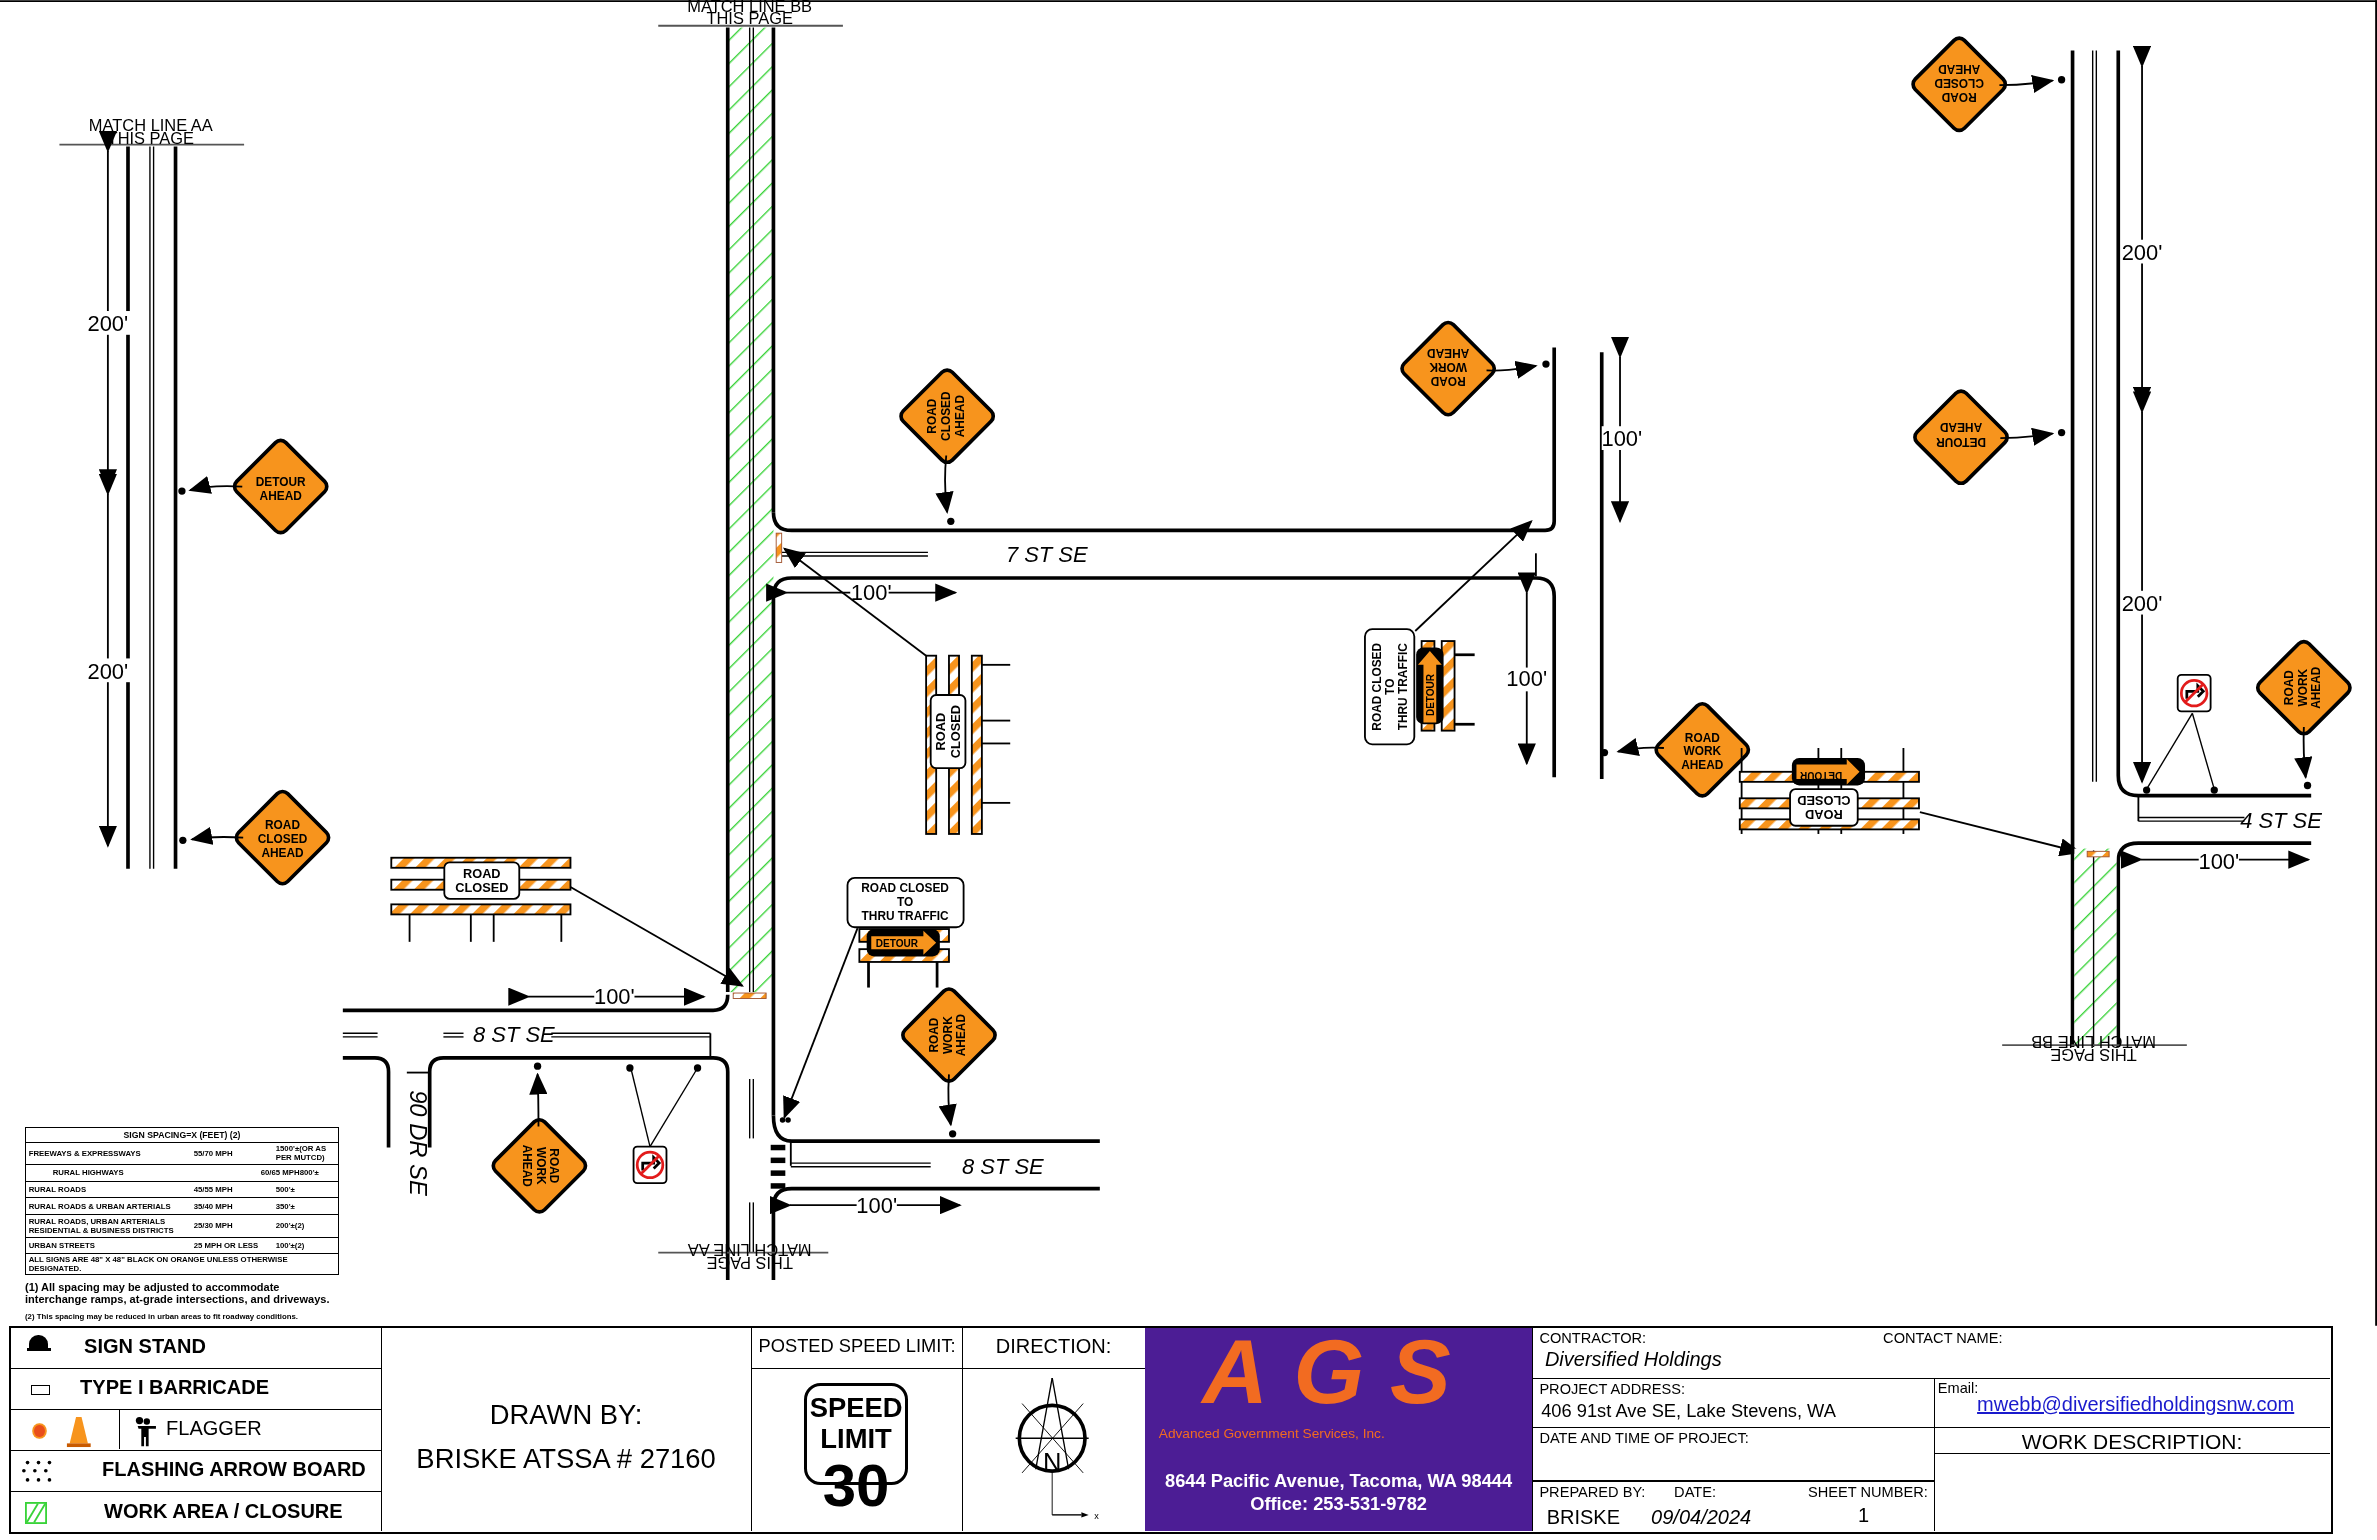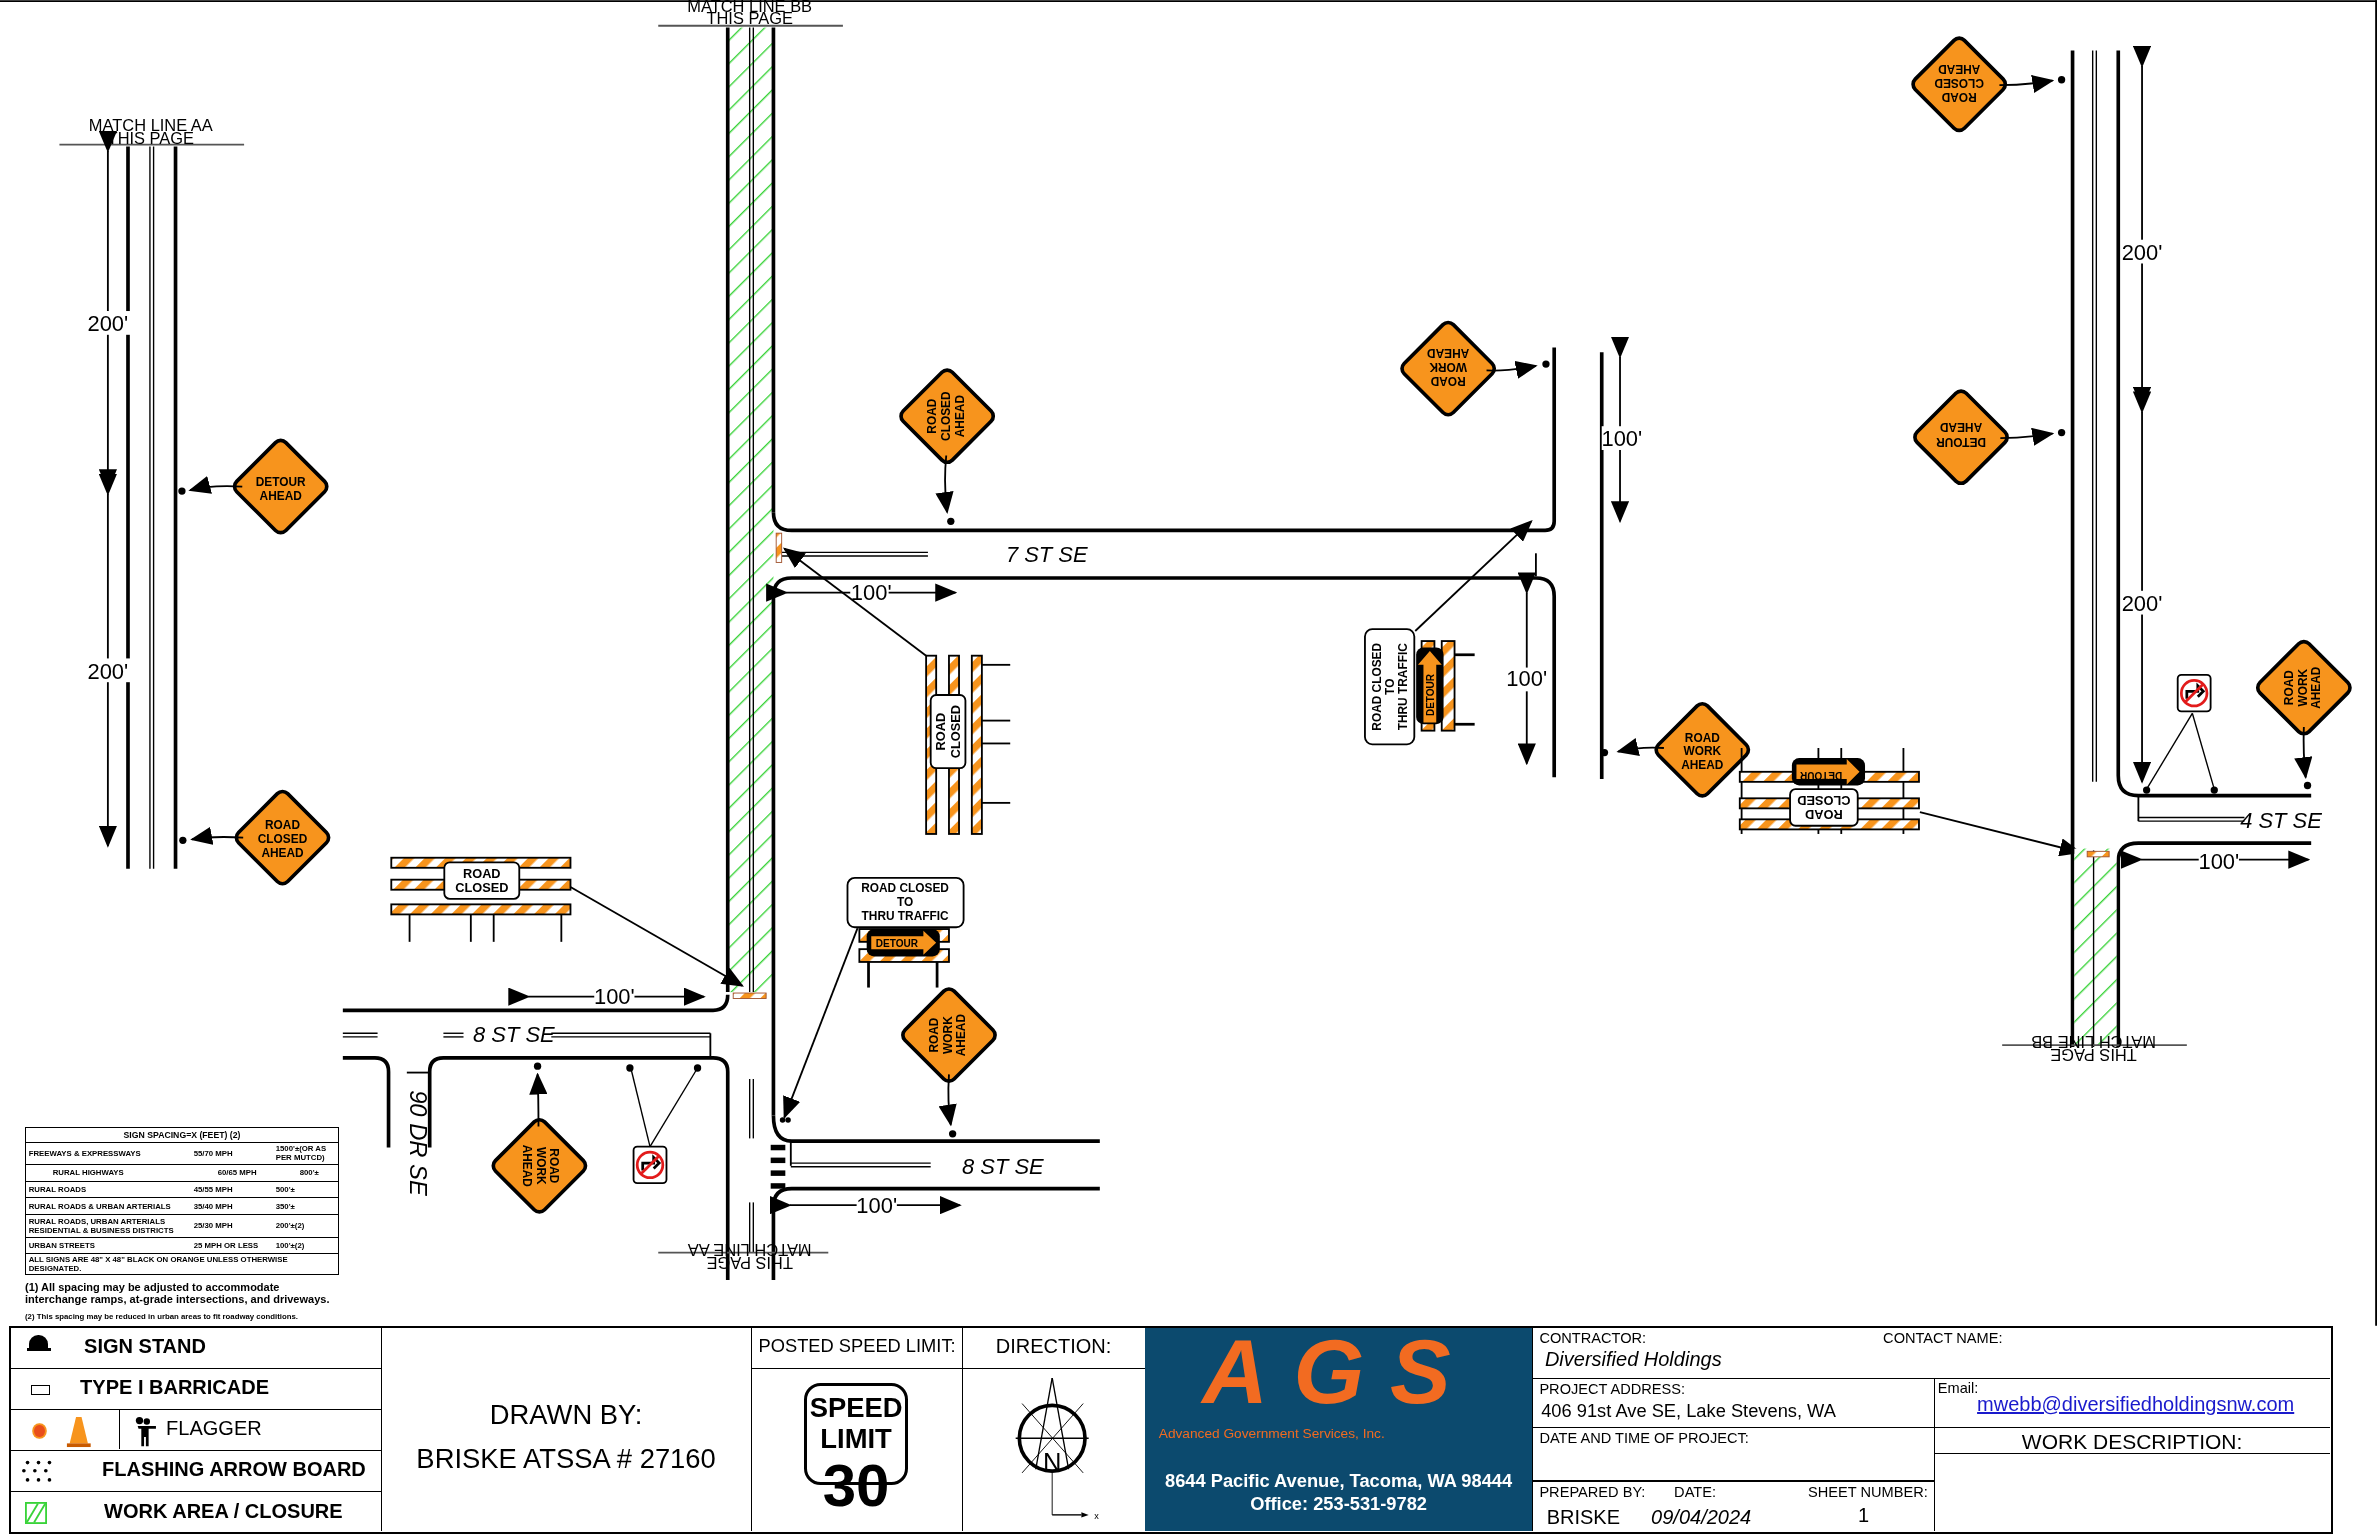--- a/index.html
+++ b/index.html
@@ -7,21 +7,21 @@
   #canvas { position: absolute; left: 0; top: 0; }
   svg text { font-family: "Liberation Sans", sans-serif; }
   .lbl { position: absolute; font-family: "Liberation Sans", sans-serif; color: #000; white-space: nowrap; }
 
   
   .tb { position: absolute; left: 9.1px; top: 1326px; width: 2324px; height: 208px; border: 2.7px solid #000; box-sizing: border-box; background: #fff; }
   .legend-row { position: absolute; left: 0; width: 370px; height: 41px; border-bottom: 1.8px solid #000; box-sizing: border-box; }
   .legend-label { position: absolute; top: 7.3px; font-weight: bold; font-size: 20px; }
   .small { font-size: 14.6px; }
   .email { color: #1a1acc; text-decoration: underline; font-size: 20px; }
-  .ags-block { background: #0c4a6e; color: #fff; }
+  .ags-block { background: #4c1d95; color: #fff; }
 </style>
 </head>
 <body>
 
 <svg id="canvas" width="2377" height="1326" viewBox="0 0 2600 1450" xmlns="http://www.w3.org/2000/svg">
   <defs>
     <pattern id="hatch" patternUnits="userSpaceOnUse" width="18" height="18" patternTransform="rotate(45)">
       <rect width="18" height="18" fill="#fff"></rect>
       <line x1="0" y1="0" x2="0" y2="18" stroke="#39D339" stroke-width="3"></line>
     </pattern>
@@ -400,21 +400,21 @@
   <div style="border:0.9px solid #000;">
     <div style="text-align:center;padding:1.8px 0;border-bottom:0.9px solid #000;font-size:8.7px;">SIGN SPACING=X (FEET)  (2)</div>
     <div id="spacing-rows">
         <div style="display: flex; border-bottom: 0.9px solid rgb(0, 0, 0); padding: 1.8px 2.7px; align-items: center; min-height: 12px;">
           <span style="flex: 0 0 165px;">FREEWAYS &amp; EXPRESSWAYS</span>
           <span style="flex: 0 0 82px;">55/70 MPH</span>
           <span style="flex: 1 1 0%;">1500'±(OR AS PER MUTCD)</span>
         </div>
         <div style="display: flex; border-bottom: 0.9px solid rgb(0, 0, 0); padding: 1.8px 2.7px; align-items: center; min-height: 12px;">
           <span style="flex: 0 0 165px; padding-left: 24px;">RURAL HIGHWAYS</span>
-          <span style="flex: 0 0 82px;">60/65 MPH</span>
+          <span style="flex: 0 0 82px; text-align: right;">60/65 MPH</span>
           <span style="flex: 1 1 0%;">800'±</span>
         </div>
         <div style="display: flex; border-bottom: 0.9px solid rgb(0, 0, 0); padding: 1.8px 2.7px; align-items: center; min-height: 12px;">
           <span style="flex: 0 0 165px;">RURAL ROADS</span>
           <span style="flex: 0 0 82px;">45/55 MPH</span>
           <span style="flex: 1 1 0%;">500'±</span>
         </div>
         <div style="display: flex; border-bottom: 0.9px solid rgb(0, 0, 0); padding: 1.8px 2.7px; align-items: center; min-height: 12px;">
           <span style="flex: 0 0 165px;">RURAL ROADS &amp; URBAN ARTERIALS</span>
           <span style="flex: 0 0 82px;">35/40 MPH</span>

